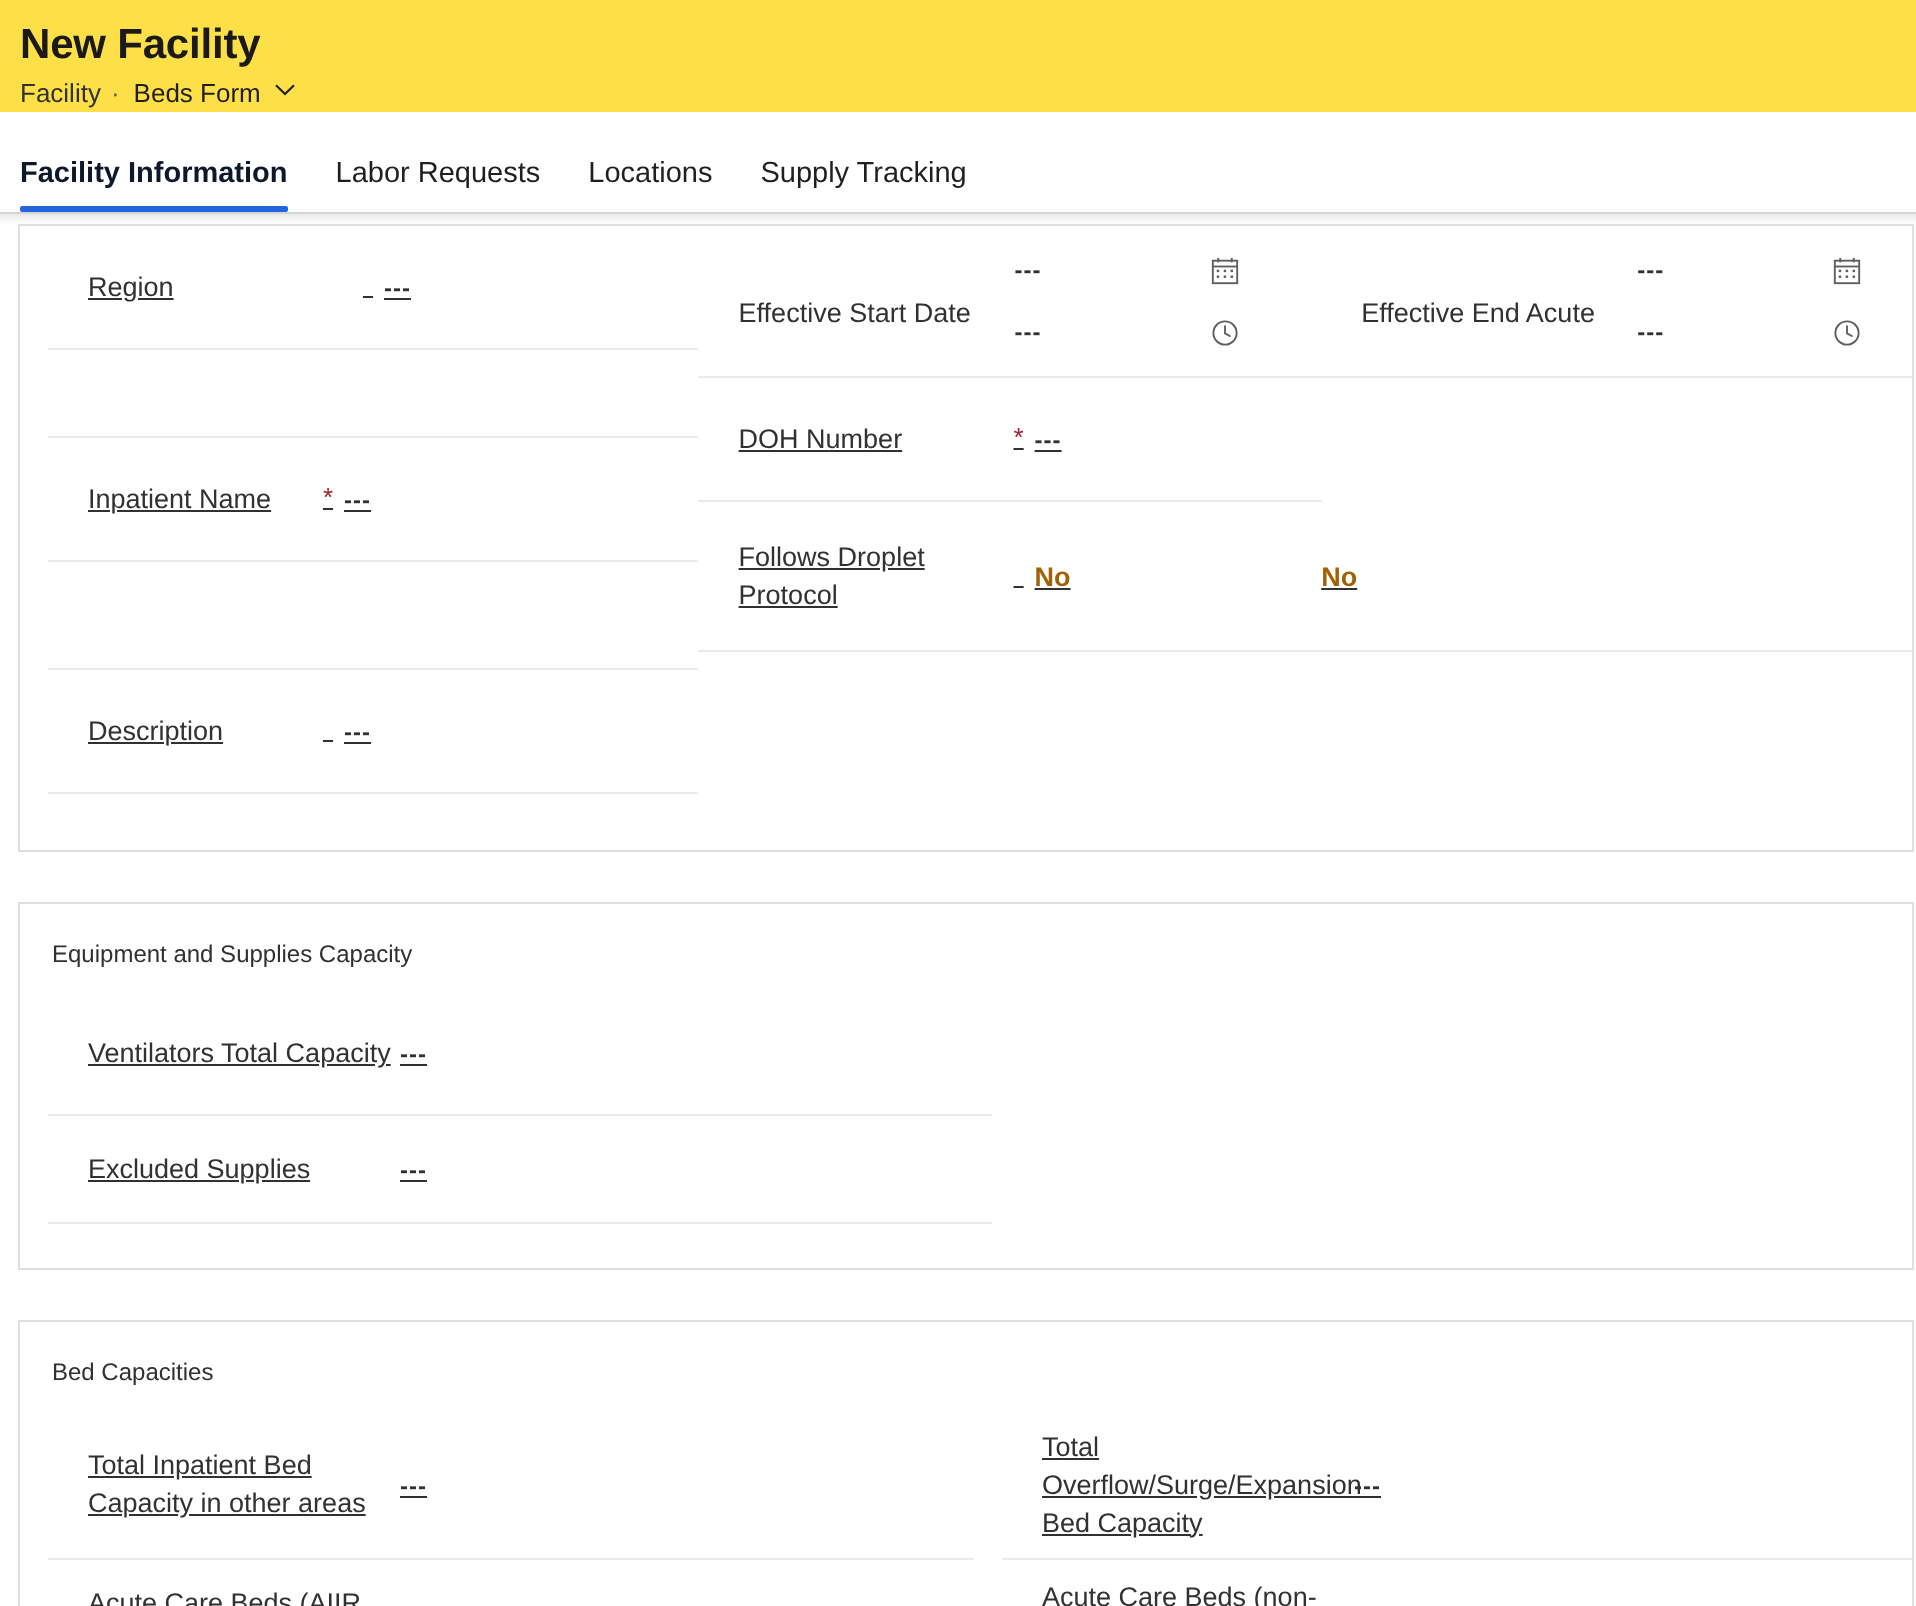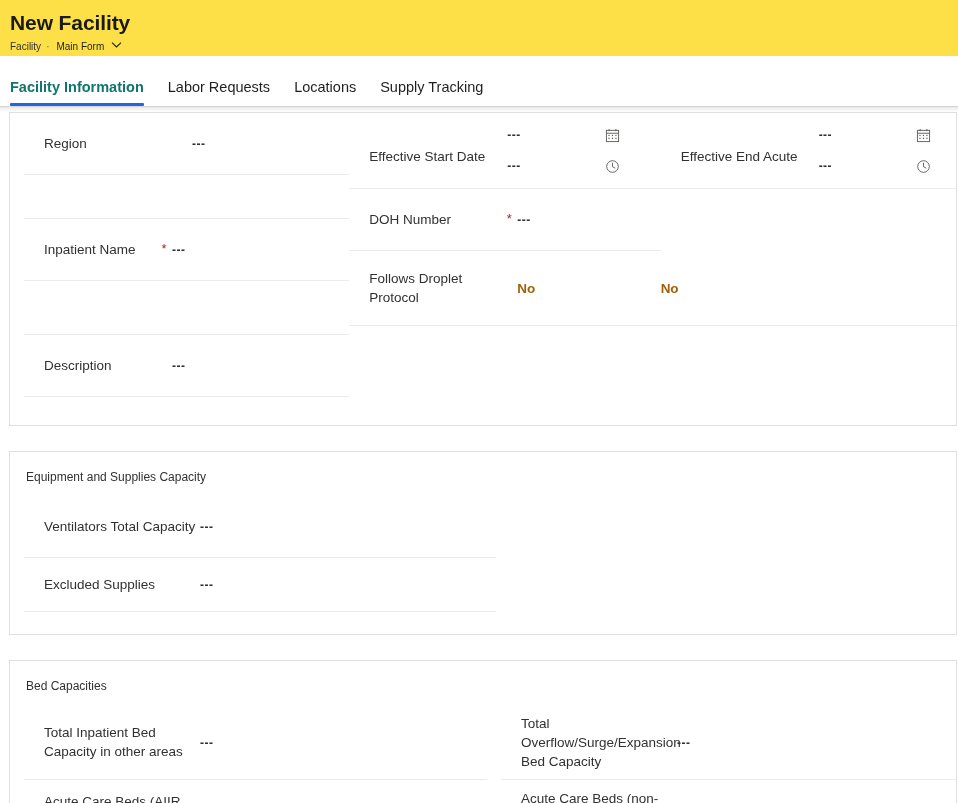--- a/index.html
+++ b/index.html
@@ -25,21 +25,21 @@
     font-size: 21px;
     font-weight: bold;
     color: #1b1a19;
     line-height: 26px;
     letter-spacing: -0.1px;
   }
   .subtitle-row {
     display: flex;
     align-items: center;
     margin-top: 2px;
-    font-size: 10px;
+    font-size: 13px;
     color: #323130;
     line-height: 18px;
     text-align: right;
   }
   .subtitle-entity { color: #323130; }
   .subtitle-dot {
     margin: 0 7px 0 5px;
     color: #605e5c;
   }
   .subtitle-form {
@@ -68,21 +68,21 @@
     font-size: 14.5px;
     color: #201f1e;
     padding: 0 0 9px 0;
     margin-right: 24px;
     cursor: pointer;
     white-space: nowrap;
     line-height: 20px;
   }
   .tab.active {
     font-weight: bold;
-    color: #0f766e;
+    color: #0f172a;
     text-align: center;
   }
   .tab.active::after {
     content: "";
     position: absolute;
     left: 0;
     right: 0;
     bottom: 0;
     height: 3px;
     background: #2266dd;
@@ -145,20 +145,21 @@
   .col-bed-r { width: 469px; padding-left: 14px; }
 
   
   .field {
     display: flex;
     align-items: center;
     border-bottom: 1px solid #edebe9;
     min-height: 54px;
     box-sizing: border-box;
     padding: 4px 0;
+    text-decoration: underline;
   }
   .field.tall { min-height: 62px; }
   .field.xtall { min-height: 75px; }
   .field.no-border { border-bottom: 1px solid transparent; }
   .field.blank { border-bottom: 1px solid #edebe9; }
 
   .f-label {
     font-size: 13.5px;
     color: #323130;
     line-height: 19px;
@@ -255,21 +256,21 @@
   .pad-bottom-sm { height: 22px; }
 </style>
 </head>
 <body>
 
 <div class="form-header">
   <div class="page-title">New Facility</div>
   <div class="subtitle-row">
     <span class="subtitle-entity">Facility</span>
     <span class="subtitle-dot">·</span>
-    <span class="subtitle-form">Main Form</span>
+    <span class="subtitle-form">Beds Form</span>
     <span class="chev">
       <svg width="11" height="8" viewBox="0 0 11 8">
           <path d="M1 1.6 L5.5 6 L10 1.6" fill="none" stroke="#201f1e" stroke-width="1.1"></path>
         </svg>
     </span>
   </div>
 </div>
 
 <div class="tabs-bar">
   <div class="tab active">Facility Information</div>

